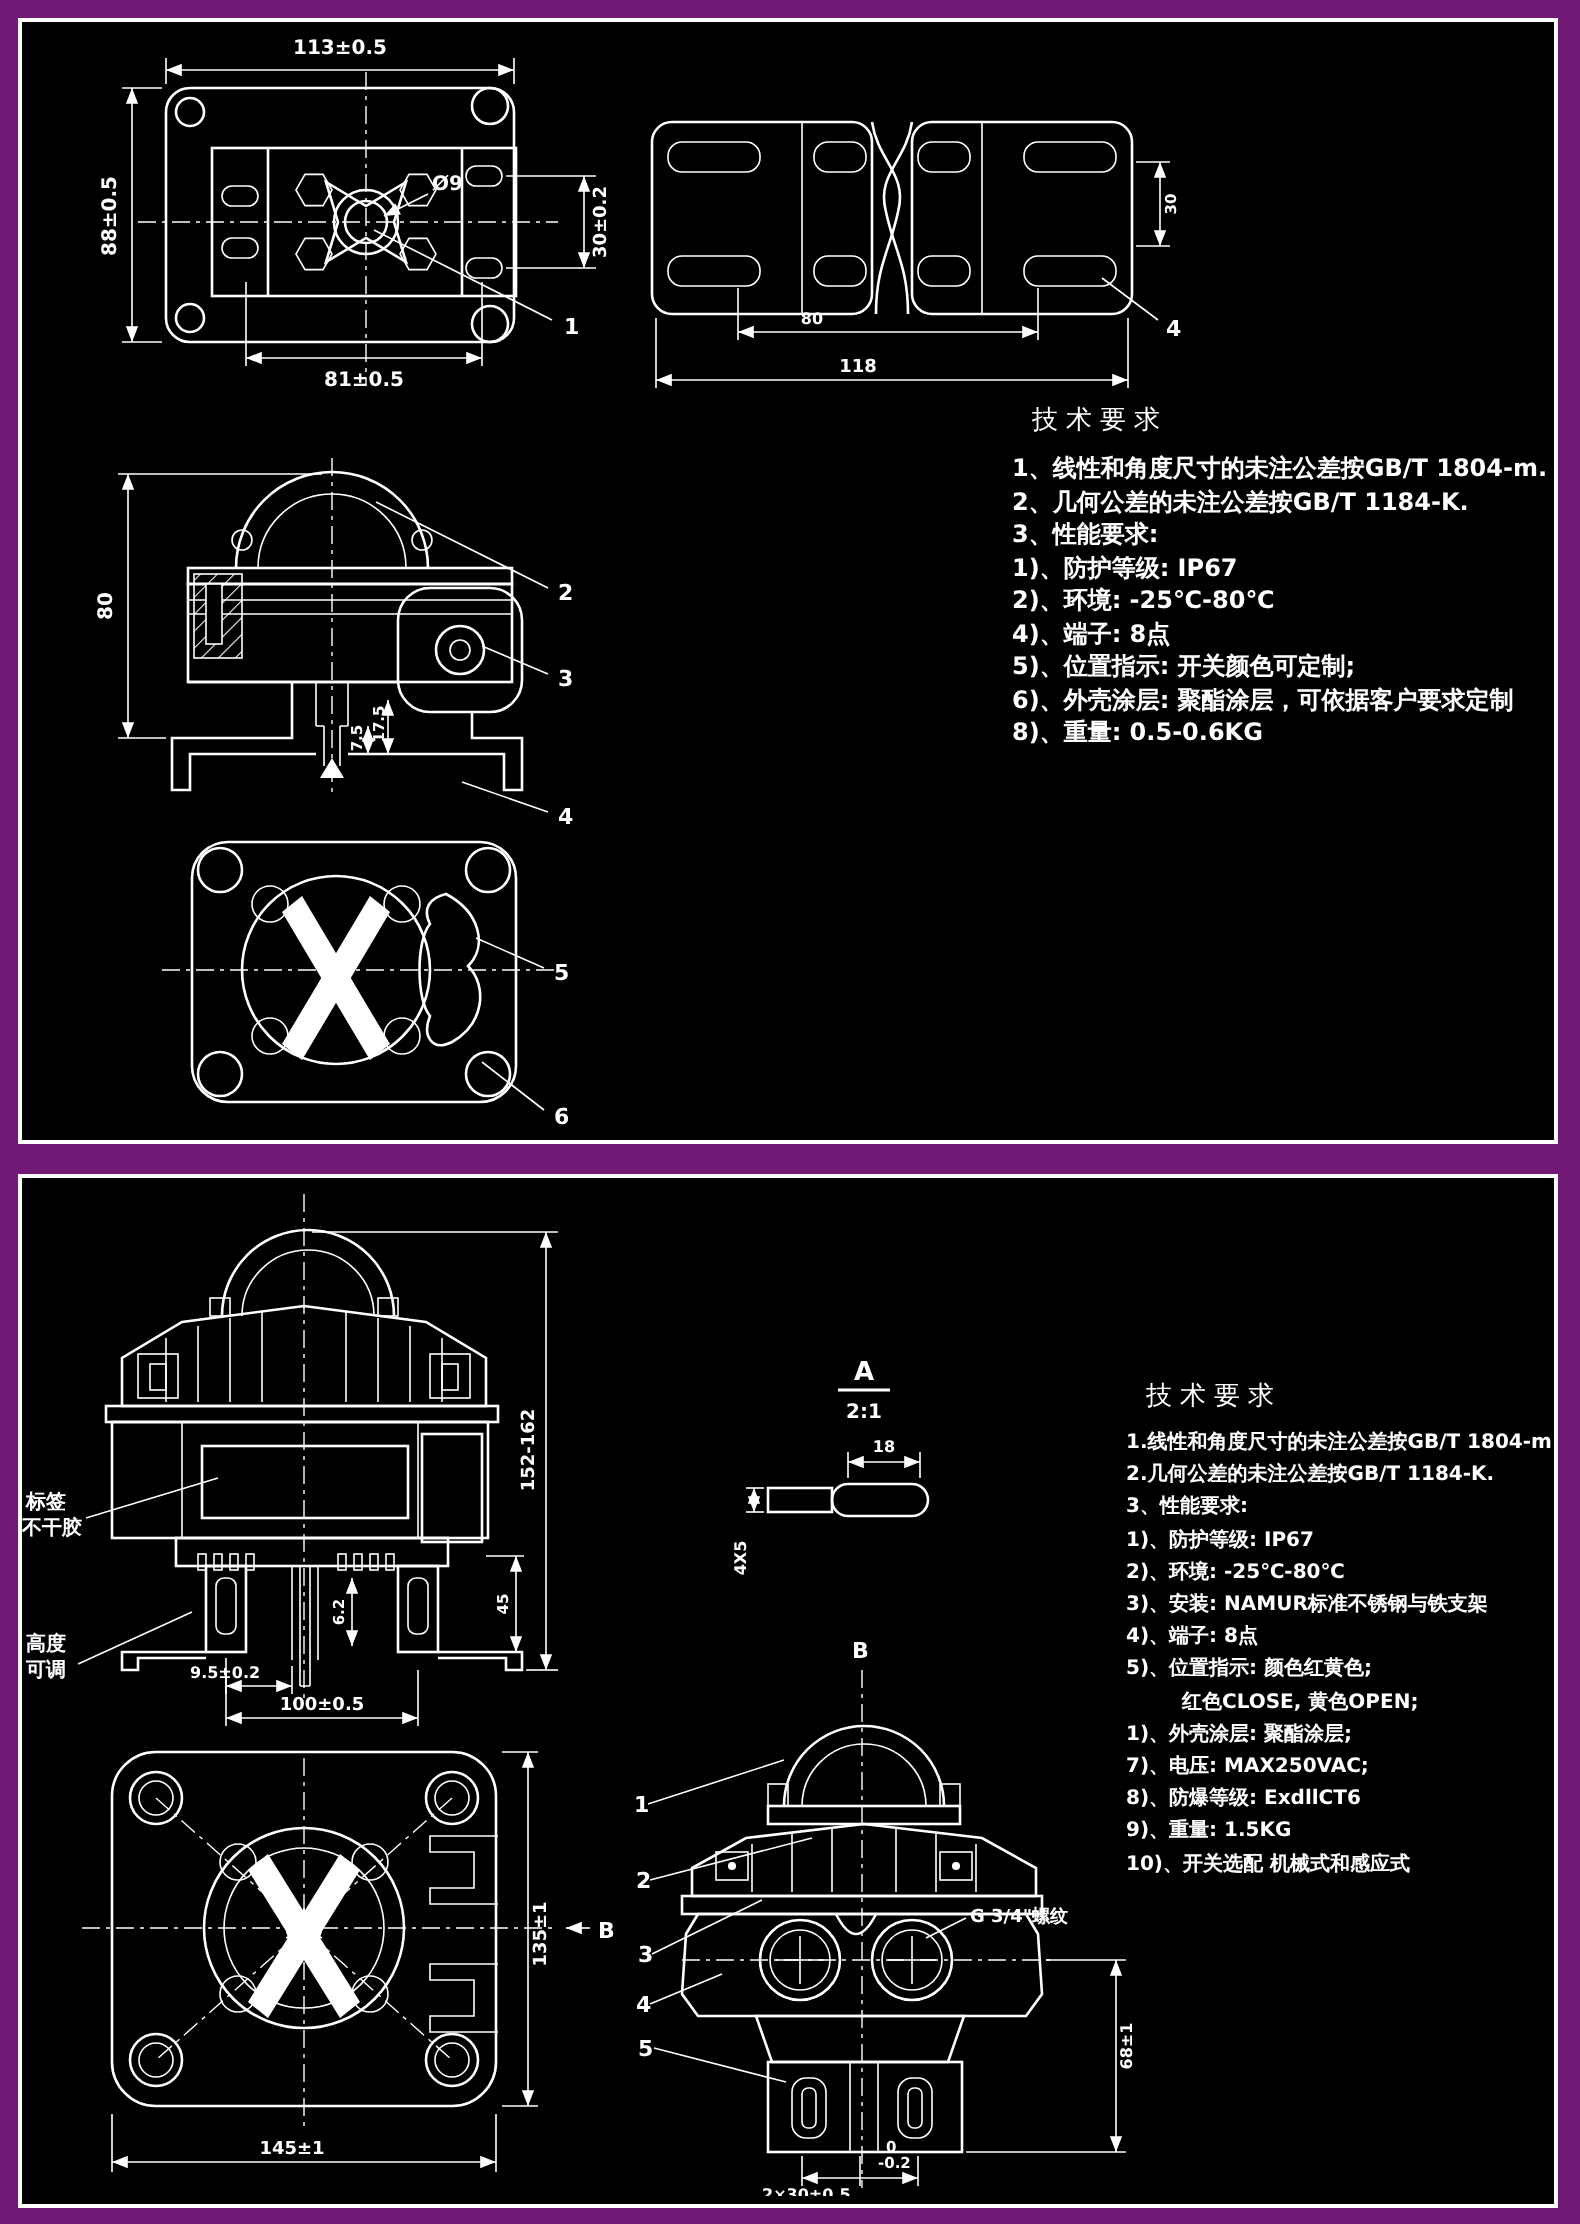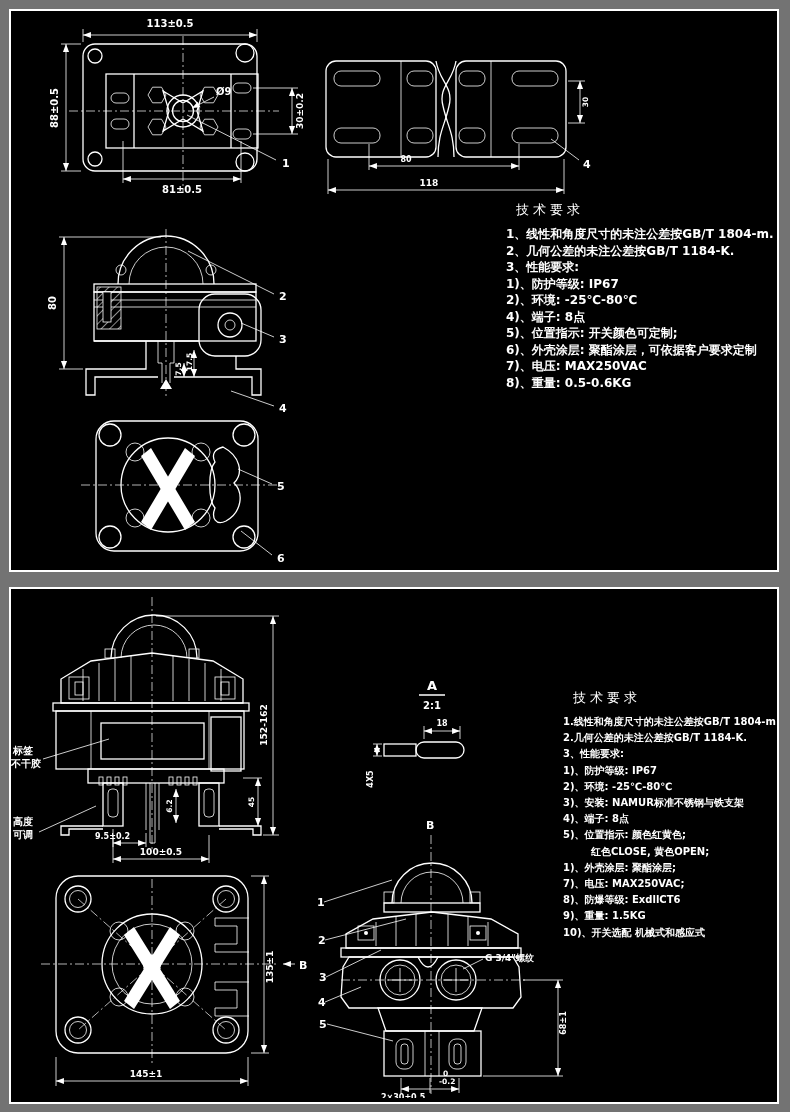--- a/index.html
+++ b/index.html
@@ -1,16 +1,16 @@
 <!DOCTYPE html>
 <html><head>
 <meta charset="utf-8">
 <style>
   html,body{margin:0;padding:0;background:#000;}
-  #stage{position:relative;width:790px;height:1112px;background:#737373;overflow:hidden;
+  #stage{position:relative;width:790px;height:1112px;background:#701a75;overflow:hidden;
          font-family:"DejaVu Sans",sans-serif;}
   .panel{position:absolute;border:2px solid #fff;background:#000;}
   #panel-top{left:9px;top:9px;width:766px;height:559px;}
   #panel-bottom{left:9px;top:587px;width:766px;height:513px;}
   svg{position:absolute;left:0;top:0;}
   .o{fill:none;stroke:#fff;stroke-width:1.3;}
   .t{fill:none;stroke:#fff;stroke-width:0.8;}
   .d{fill:none;stroke:#fff;stroke-width:0.8;}
   .c{fill:none;stroke:#fff;stroke-width:0.7;stroke-dasharray:9 3 2 3;}
   .f{fill:#fff;stroke:none;}
@@ -214,21 +214,20 @@
     <div class="tech" style="left:495px;top:190px;width:268px;">
       <div class="tech-title">技术要求</div>
       <div class="tech-line">1、线性和角度尺寸的未注公差按GB/T 1804-m.</div>
       <div class="tech-line">2、几何公差的未注公差按GB/T 1184-K.</div>
       <div class="tech-line">3、性能要求:</div>
       <div class="tech-line">1)、防护等级: IP67</div>
       <div class="tech-line">2)、环境: -25℃-80℃</div>
       <div class="tech-line">4)、端子: 8点</div>
       <div class="tech-line">5)、位置指示: 开关颜色可定制;</div>
       <div class="tech-line">6)、外壳涂层: 聚酯涂层，可依据客户要求定制</div>
-      <div class="tech-line">7)、电压: MAX250VAC</div>
       <div class="tech-line">8)、重量: 0.5-0.6KG</div>
     </div>
   </div>
 
   <div id="panel-bottom" class="panel">
     <svg width="762" height="509" viewBox="0 0 762 509">
       <defs>
         <marker id="ar2" viewBox="0 0 10 8" markerWidth="11" markerHeight="9" refX="9.5" refY="4" orient="auto-start-reverse">
           <path d="M0.5,0.5 L9.5,4 L0.5,7.5 Z" fill="#fff"></path>
         </marker>

